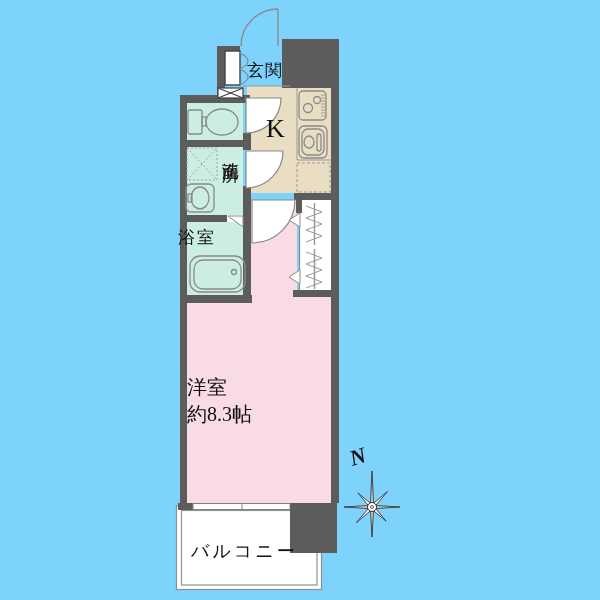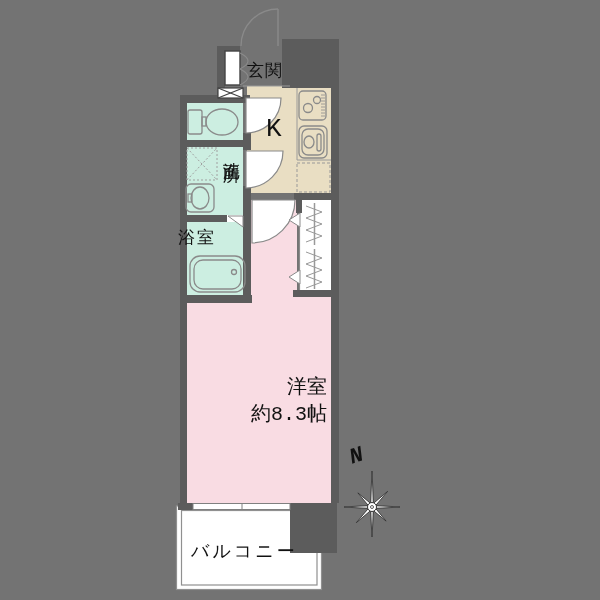--- a/index.html
+++ b/index.html
@@ -1,26 +1,26 @@
 <!DOCTYPE html>
 <html><head>
 <meta charset="utf-8">
 <style>
   html,body{margin:0;padding:0;background:#ffffff;}
   .stage{
-    position:relative;width:600px;height:600px;background:#737373;overflow:hidden;
-    font-family:Liberation Mono, monospace;color:#111;
+    position:relative;width:600px;height:600px;background:#7dd3fc;overflow:hidden;
+    font-family:Liberation Serif, serif;color:#111;
   }
   .stage svg{position:absolute;left:0;top:0;}
   .lbl{position:absolute;white-space:nowrap;color:#111;}
   .lbl-genkan{left:238px;top:59px;width:54px;text-align:center;font-size:17px;letter-spacing:1px;}
   .lbl-k{left:266px;top:114px;font-size:26px;}
   .lbl-washroom{left:220px;top:149px;font-size:17px;letter-spacing:2px;writing-mode:vertical-rl;text-orientation:upright;line-height:1.1;}
   .lbl-bath{left:168px;top:226px;width:58px;text-align:center;font-size:17px;letter-spacing:2px;}
-  .lbl-main{left:187px;top:374px;width:140px;text-align:right;font-size:20px;line-height:27px;}
+  .lbl-main{left:187px;top:374px;width:140px;text-align:left;font-size:20px;line-height:27px;}
   .lbl-balcony{left:183px;top:539px;font-size:18px;letter-spacing:3px;padding-left:8px;}
   .lbl-north{left:350px;top:444px;font-size:22px;font-weight:bold;font-style:italic;transform:rotate(-18deg);}
 </style>
 </head>
 <body>
 
 <div class="stage">
   <svg width="600" height="600" viewBox="0 0 600 600">
 
     <g fill="none" stroke="#909090" stroke-width="1.2">

